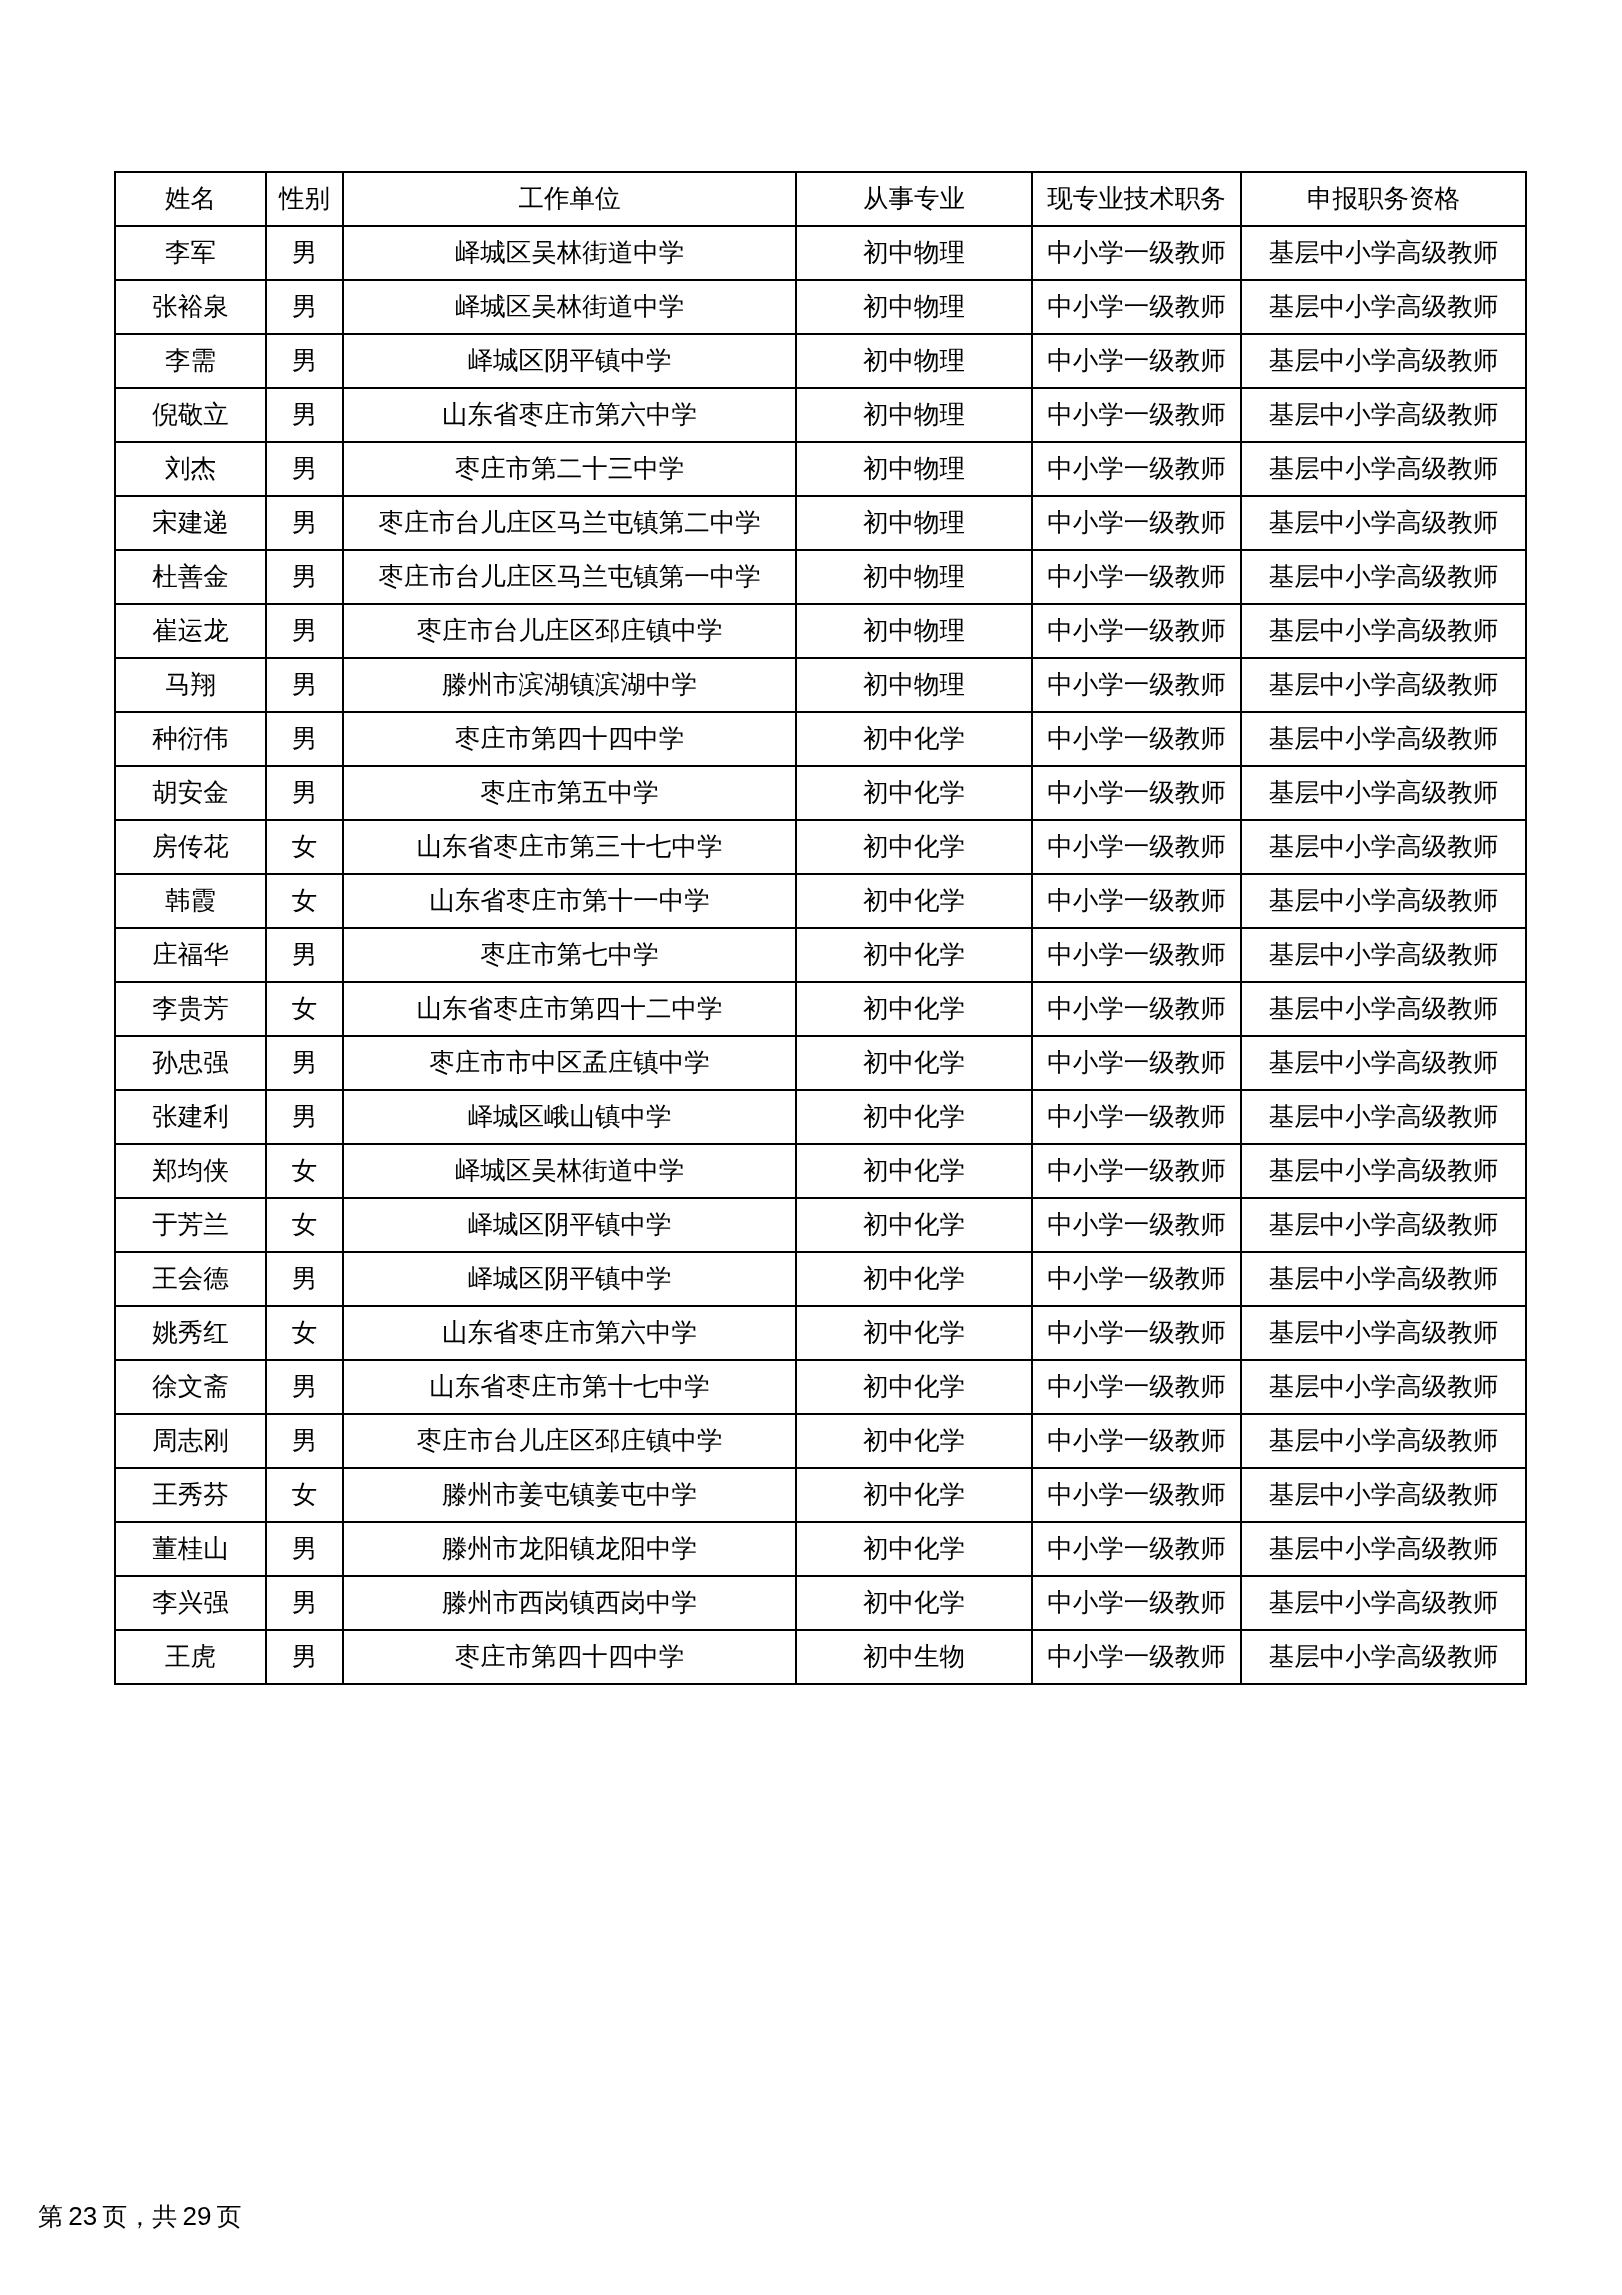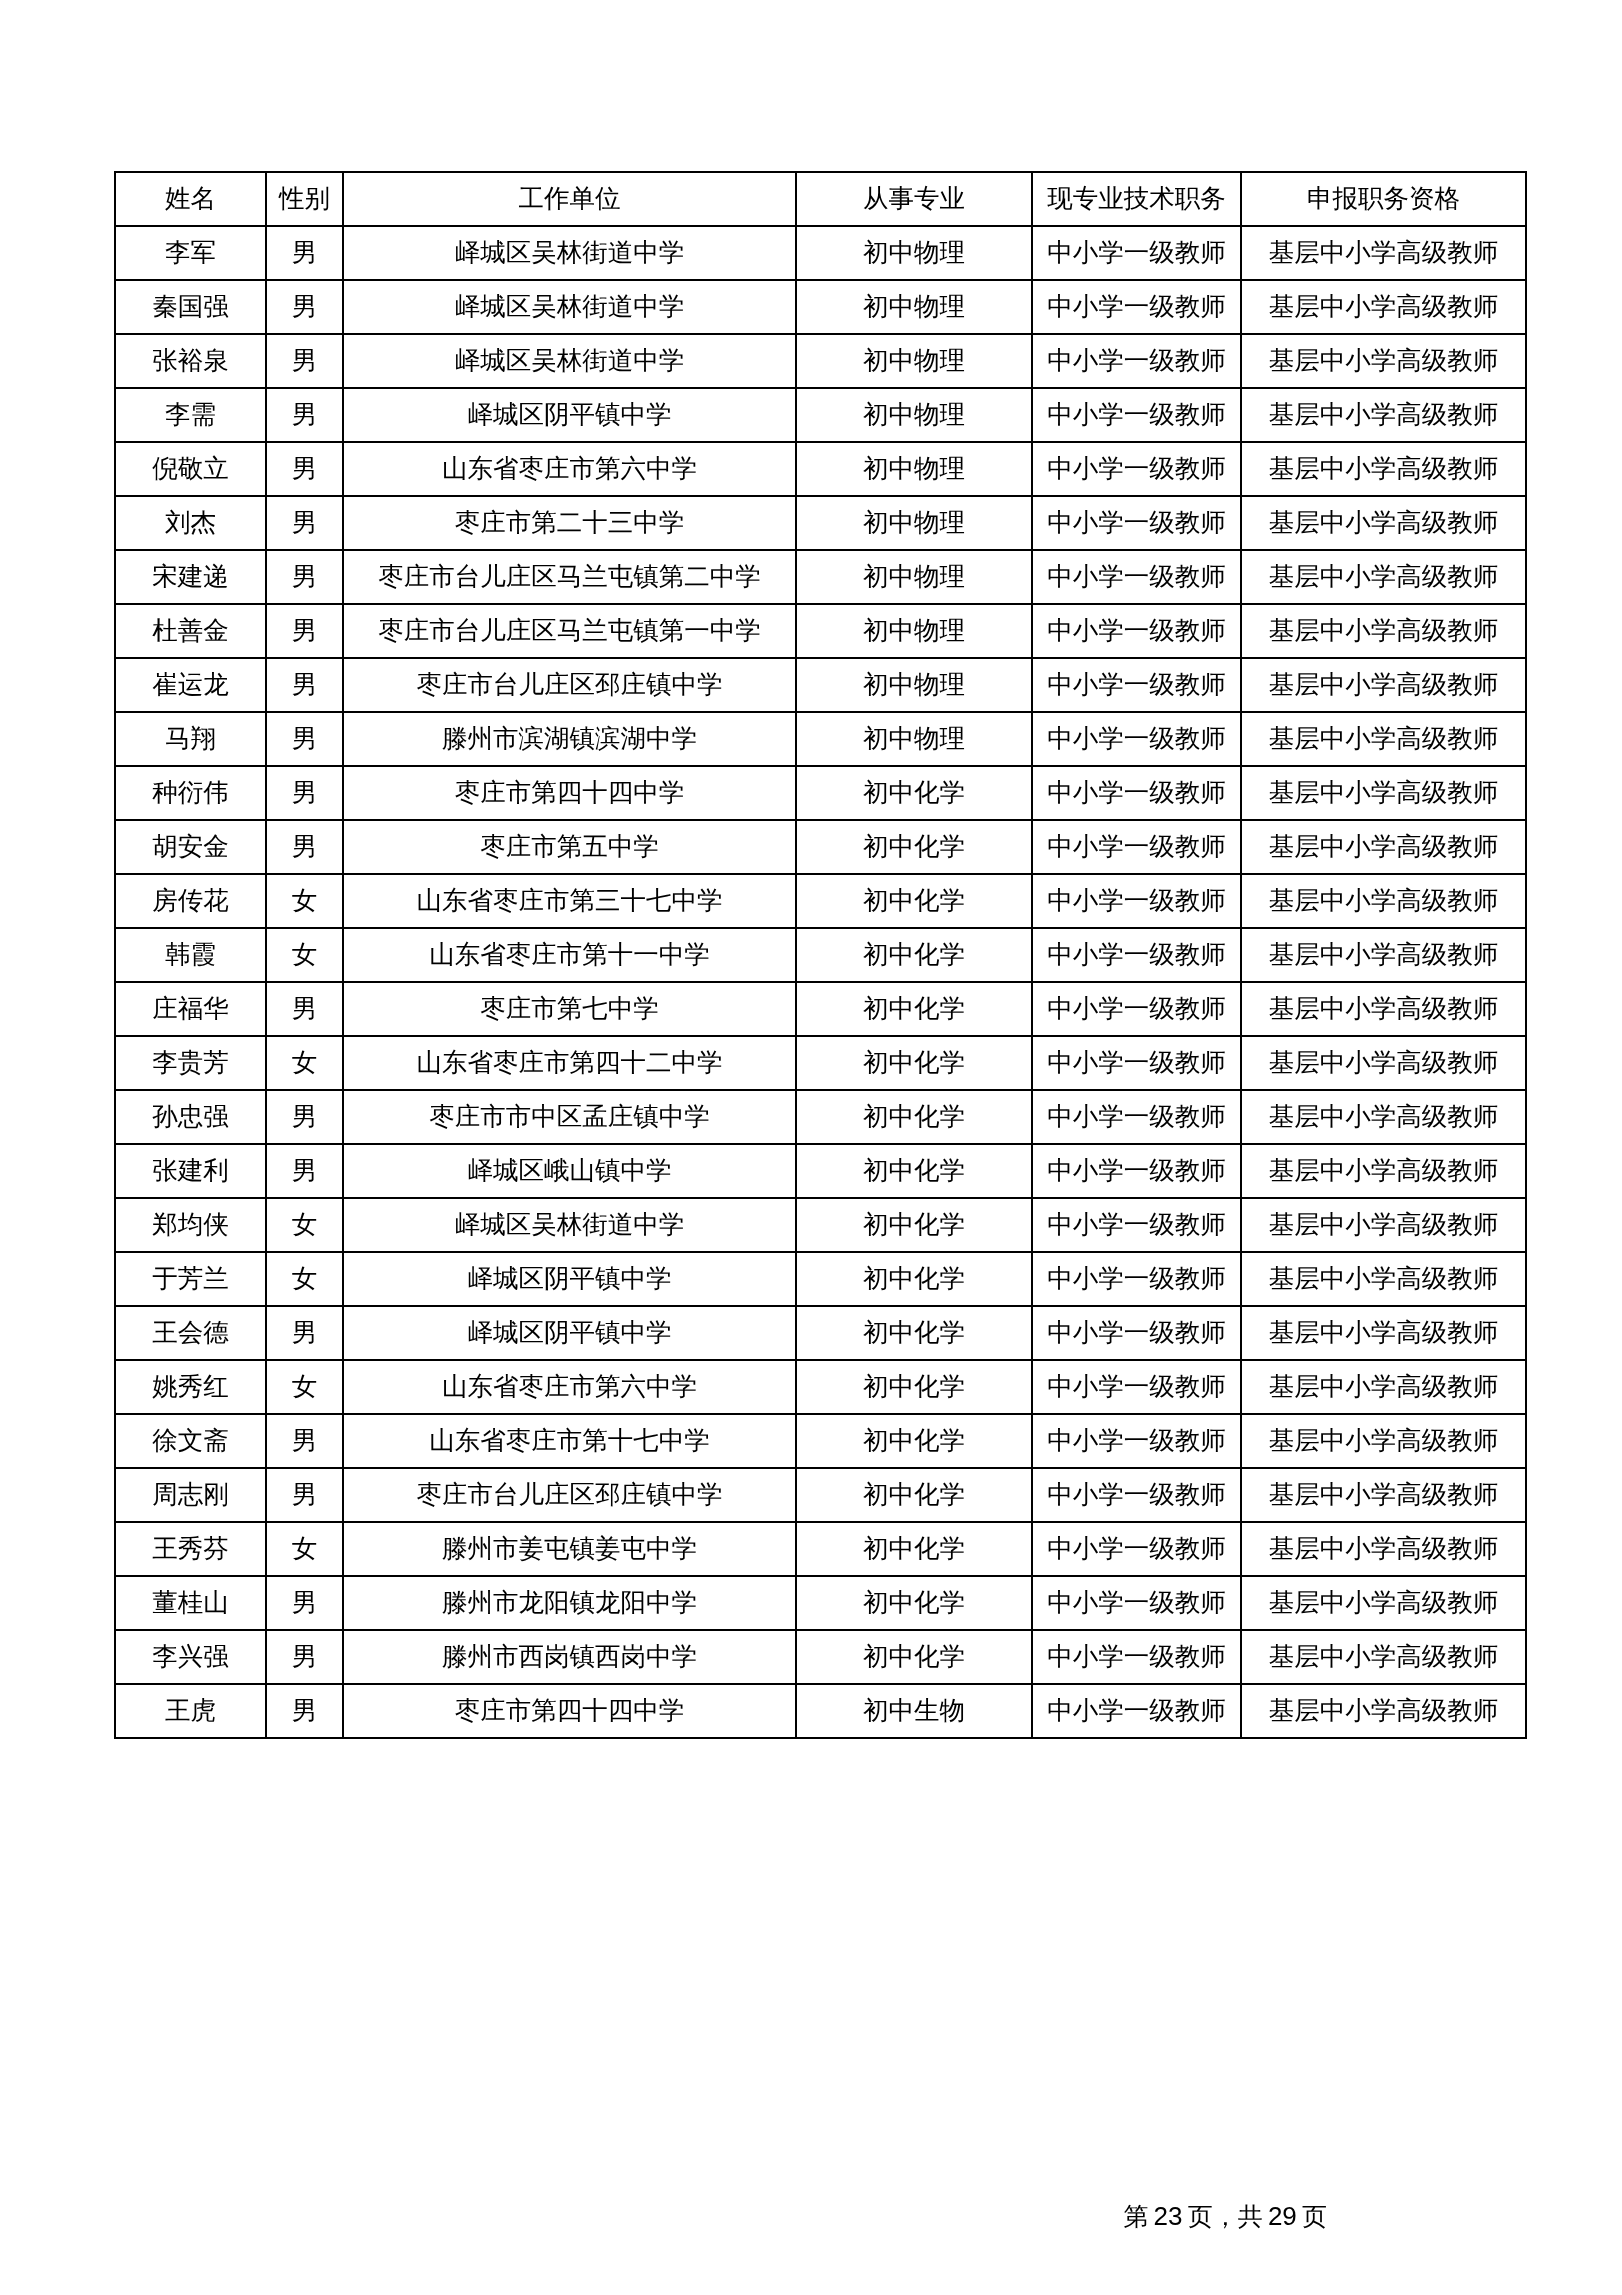--- a/index.html
+++ b/index.html
@@ -46,24 +46,25 @@
     col.c-gender { width: 77px; }
     col.c-unit { width: 453px; }
     col.c-major { width: 236px; }
     col.c-current { width: 209px; }
     col.c-apply { width: 285px; }
     .footer {
       position: absolute;
       left: 0;
       width: 1327px;
       top: 2200px;
-      text-align: right;
+      text-align: left;
       font-family: "DejaVu Serif", "Liberation Serif", serif;
       font-size: 25px;
       color: #000000;
+      padding-left: 38px;
     }
     .footer .num {
       font-family: "Liberation Sans", "DejaVu Sans", sans-serif;
       font-size: 26px;
       padding: 0 5.2px;
     }
   </style>
 </head>
 <body>
 
@@ -90,28 +91,20 @@
     <tbody id="table-body">
         <tr>
           <td>李军</td>
           <td>男</td>
           <td>峄城区吴林街道中学</td>
           <td>初中物理</td>
           <td>中小学一级教师</td>
           <td>基层中小学高级教师</td>
         </tr>
         <tr>
-          <td>秦国强</td>
-          <td>男</td>
-          <td>峄城区吴林街道中学</td>
-          <td>初中物理</td>
-          <td>中小学一级教师</td>
-          <td>基层中小学高级教师</td>
-        </tr>
-        <tr>
           <td>张裕泉</td>
           <td>男</td>
           <td>峄城区吴林街道中学</td>
           <td>初中物理</td>
           <td>中小学一级教师</td>
           <td>基层中小学高级教师</td>
         </tr>
         <tr>
           <td>李需</td>
           <td>男</td>

